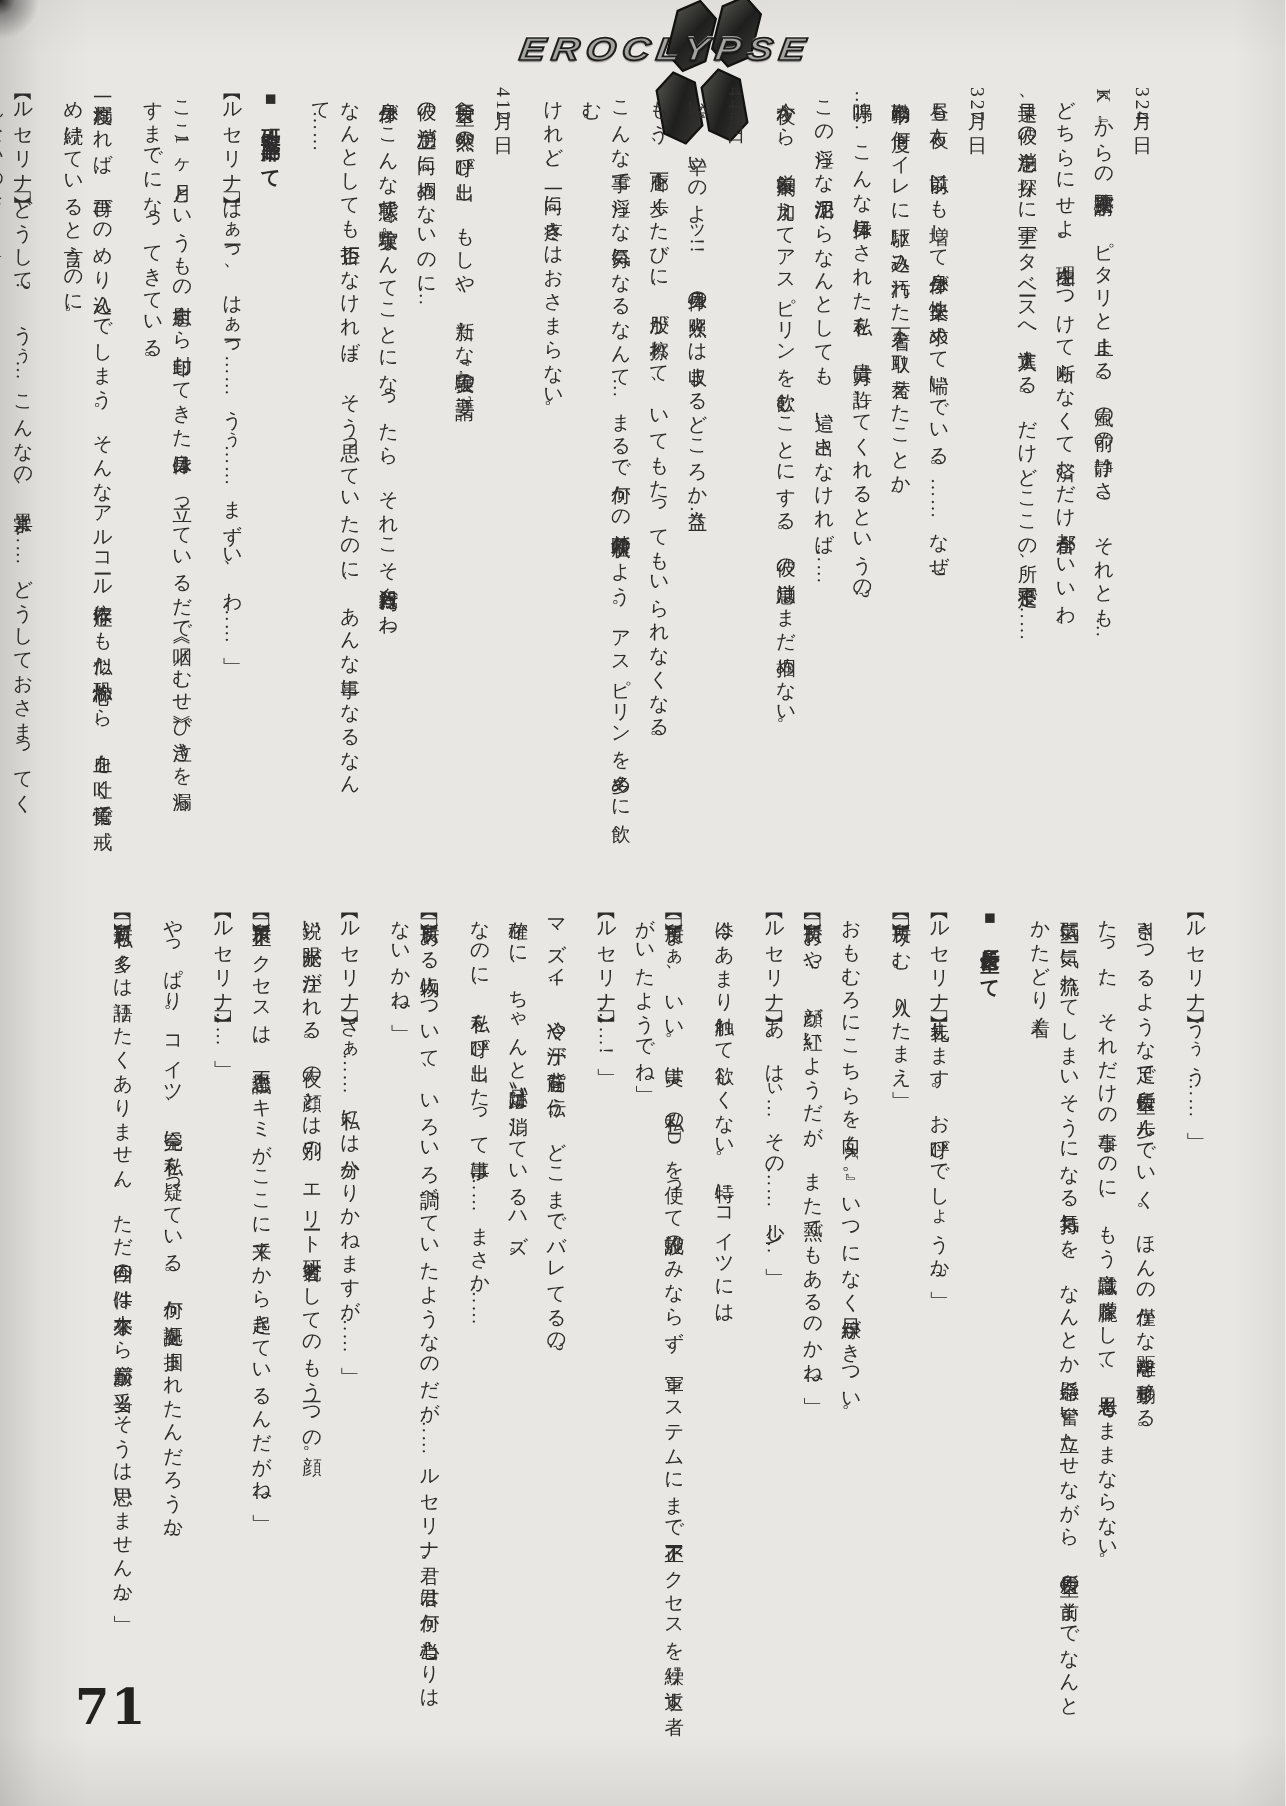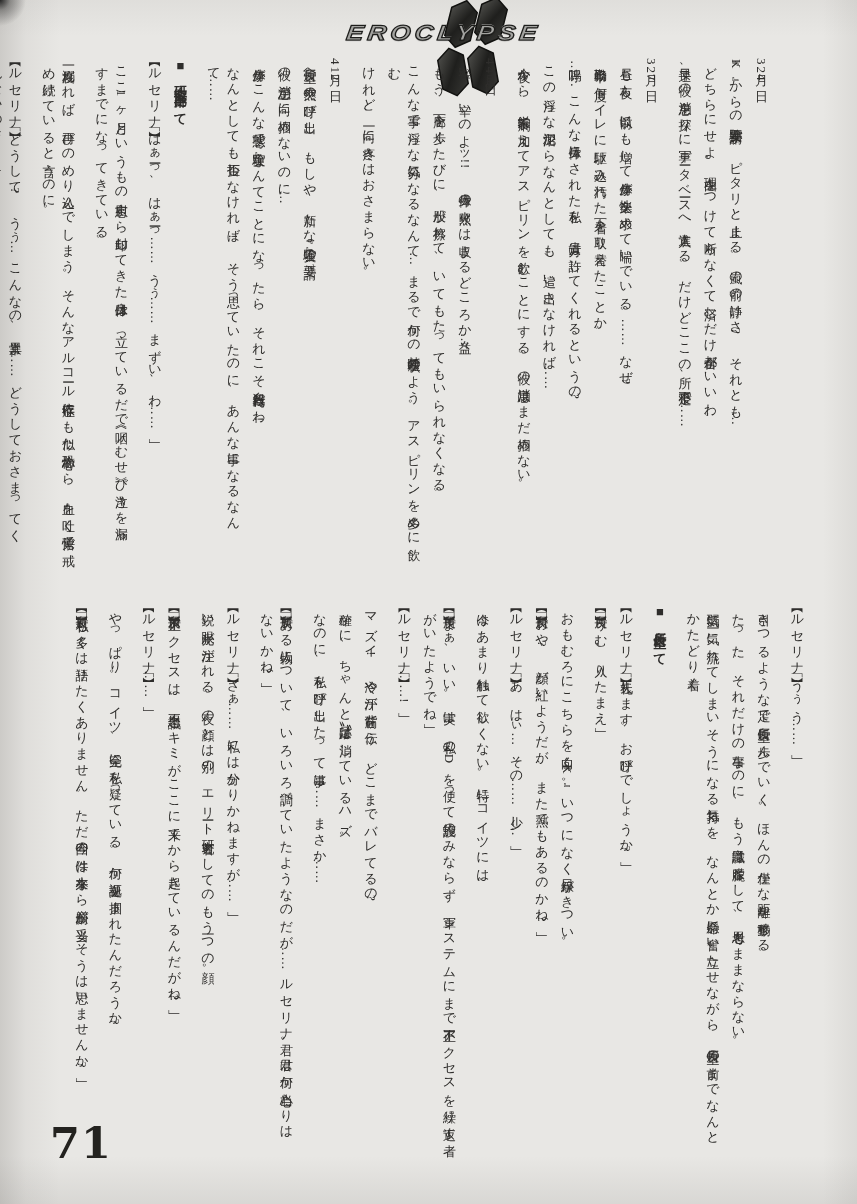--- a/index.html
+++ b/index.html
@@ -41,21 +41,21 @@
   }
   .vsec-top{top:58px;right:86px;height:492px;width:716px;}
   .vsec-bottom{top:604px;right:50px;height:536px;width:762px;}
   .col{margin:0 0 0 0;margin-block-start:0;margin-block-end:6px;}
   .col.gap{margin-block-start:14px;}
   .col.heading{font-weight:bold;letter-spacing:2px;}
   
   .page-number{
     position:absolute;left:50px;top:1118px;
     font-family:"DejaVu Serif","Liberation Serif",serif;
-    font-weight:bold;font-size:43px;color:#23221f;
+    font-weight:bold;font-size:33px;color:#23221f;
     letter-spacing:1px;
   }
 </style>
 </head>
 <body>
 
 <div class="page">
 
   <div class="logo">
     <svg width="150" height="104" viewBox="0 0 150 104" aria-hidden="true">

